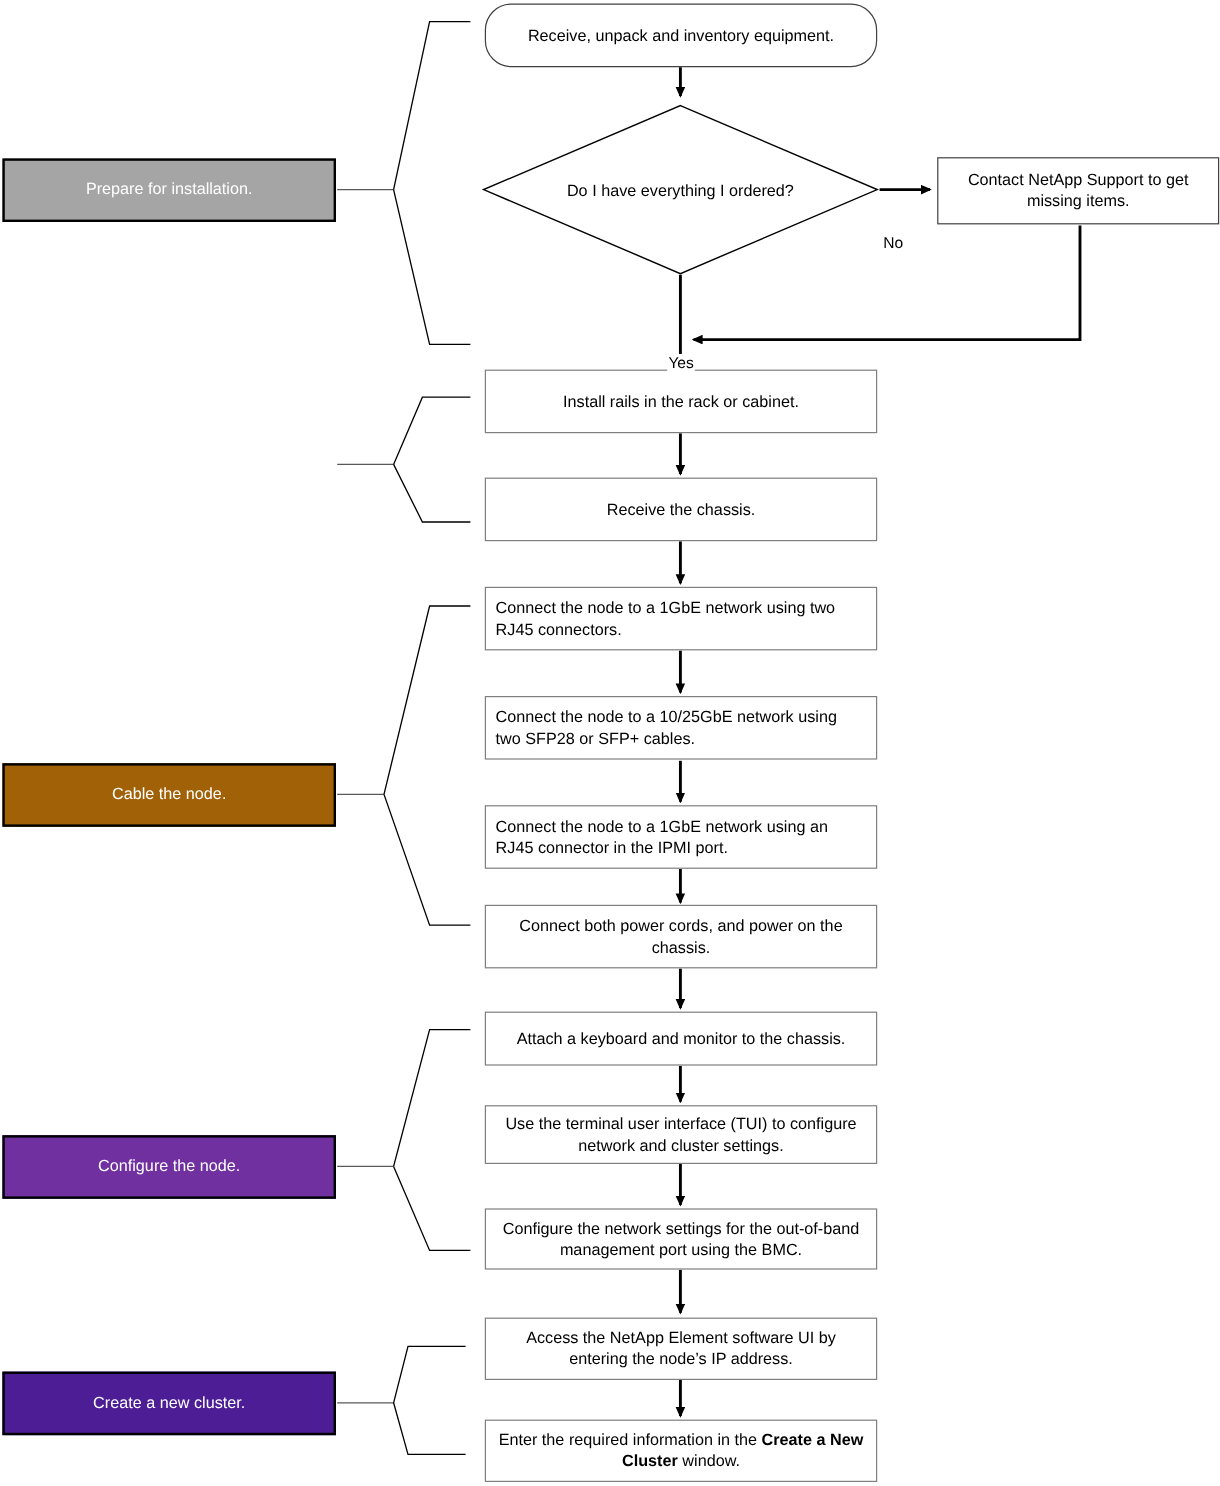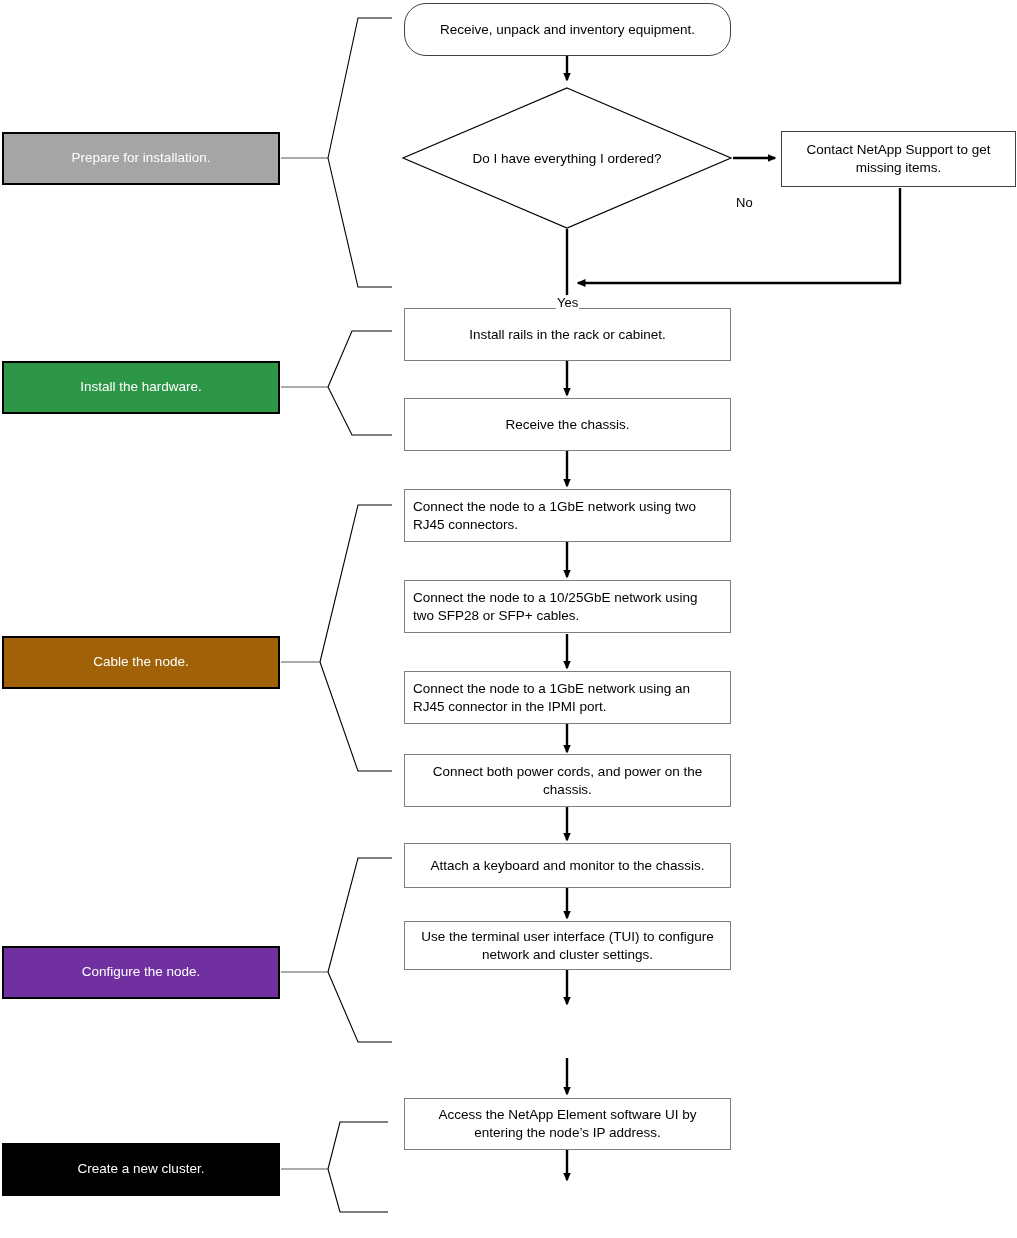--- a/index.html
+++ b/index.html
@@ -155,33 +155,30 @@
     <path class="flowline" d="M567,888 L567,918" marker-end="url(#arrowBlack)"></path>
     <path class="flowline" d="M567,970 L567,1004" marker-end="url(#arrowBlack)"></path>
     <path class="flowline" d="M567,1058 L567,1094" marker-end="url(#arrowBlack)"></path>
     <path class="flowline" d="M567,1150 L567,1180" marker-end="url(#arrowBlack)"></path>
   </svg>
 
   <div class="stage" style="left:2px; top:132px; width:278px; height:53px; background:#A5A5A5;">
     <span>Prepare for installation.</span>
   </div>
 
-  <div class="stage" style="left:2px; top:361px; width:278px; height:53px; background:#2E9747;">
-    <span>Install the hardware.</span>
-  </div>
 
   <div class="stage" style="left:2px; top:636px; width:278px; height:53px; background:#a16207;">
     <span>Cable the node.</span>
   </div>
 
   <div class="stage" style="left:2px; top:946px; width:278px; height:53px; background:#7030A0;">
     <span>Configure the node.</span>
   </div>
 
-  <div class="stage" style="left:2px; top:1143px; width:278px; height:53px; background:#000000;">
+  <div class="stage" style="left:2px; top:1143px; width:278px; height:53px; background:#4c1d95;">
     <span>Create a new cluster.</span>
   </div>
 
   <div class="proc center thin" style="left:404px; top:3px; width:327px; height:53px;border-radius:22px;">
     <span class="txt">Receive, unpack and inventory equipment.</span>
   </div>
 
   <div class="proc center thin" style="left:781px; top:131px; width:235px; height:56px;">
     <span class="txt">Contact NetApp Support to get missing items.</span>
   </div>
@@ -211,25 +208,31 @@
   </div>
 
   <div class="proc center" style="left:404px; top:843px; width:327px; height:45px;">
     <span class="txt">Attach a keyboard and monitor to the chassis.</span>
   </div>
 
   <div class="proc center" style="left:404px; top:921px; width:327px; height:49px;">
     <span class="txt">Use the terminal user interface (TUI) to configure network and cluster settings.</span>
   </div>
 
+  <div class="proc center" style="left:404px; top:1007px; width:327px; height:51px;">
+    <span class="txt">Configure the network settings for the out-of-band management port using the BMC.</span>
+  </div>
 
   <div class="proc center" style="left:404px; top:1098px; width:327px; height:52px;">
     <span class="txt">Access the NetApp Element software UI by entering the node’s IP address.</span>
   </div>
 
+  <div class="proc center" style="left:404px; top:1183px; width:327px; height:52px;">
+    <span class="txt"><span>Enter the required information in the </span><b>Create a New Cluster</b><span> window.</span></span>
+  </div>
 
   <div class="decision" style="left:403px; top:88px; width:328px; height:140px;">
     <div class="dlabel">Do I have everything I ordered?</div>
   </div>
 
   <div class="edge-label" style="left:735px; top:149px;"><span>No</span></div>
 
   <div class="edge-label" style="left:556px; top:249px;"><span>Yes</span></div>
 
 </div>

